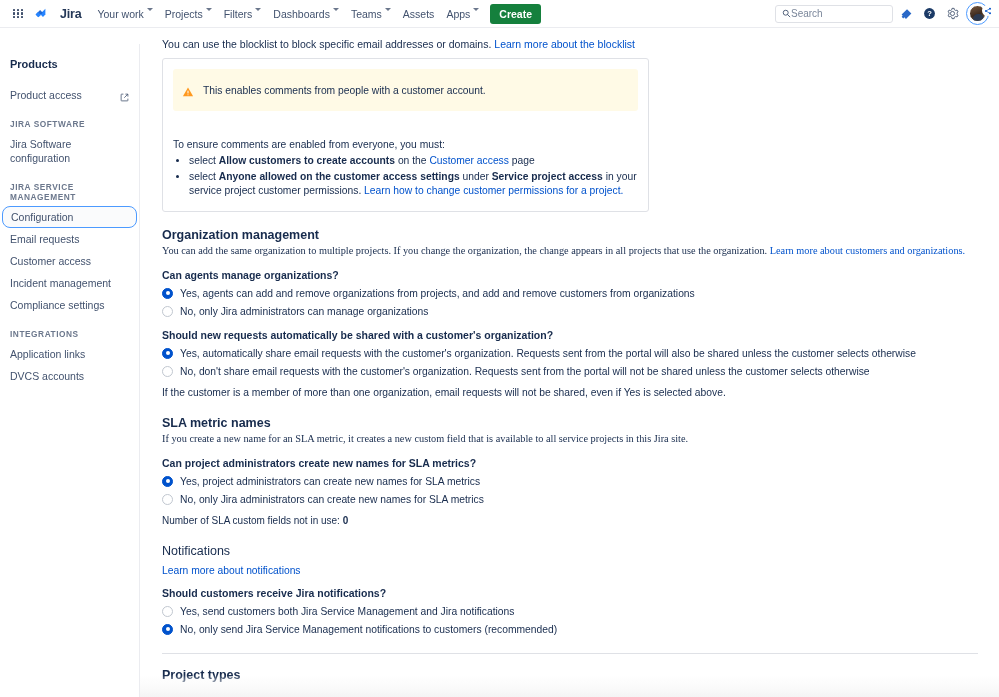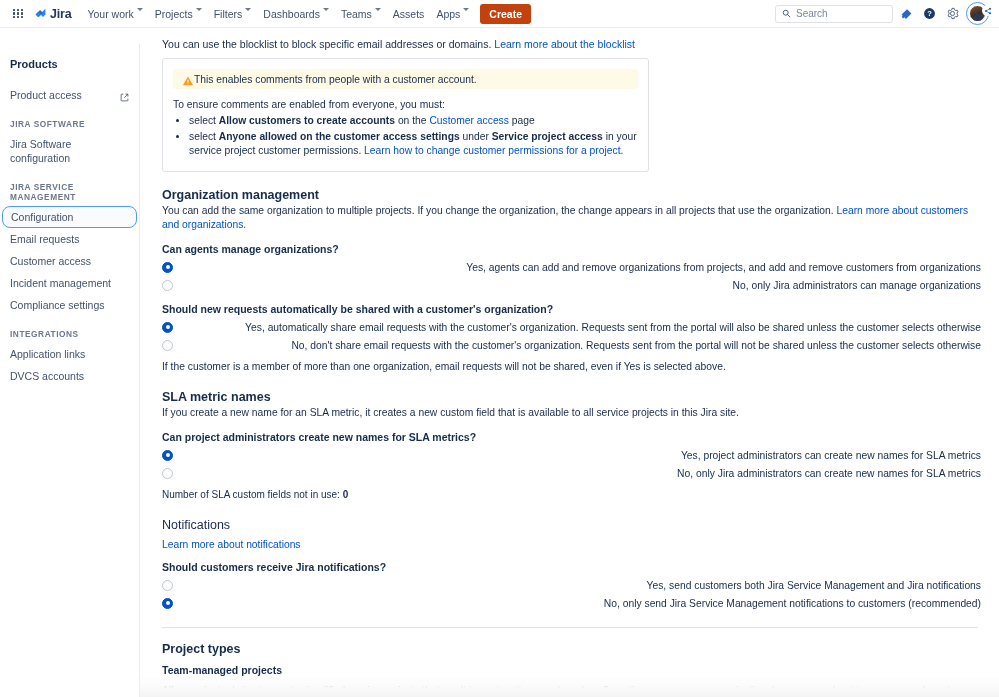--- a/index.html
+++ b/index.html
@@ -29,51 +29,51 @@
     border-radius: 3px; cursor: pointer;
     margin-right: 2px;
   }
   .appswitcher .dots {
     display: grid;
     grid-template-columns: repeat(3, 2.2px);
     grid-template-rows: repeat(3, 2.2px);
     gap: 1.6px;
   }
   .appswitcher .dots i { background: #42526E; border-radius: 0.5px; display:block; width:2.2px; height:2.2px;}
-  .logo-wrap { display:flex; align-items:center; gap:3px; margin-right:10px; padding-left:4px;}
+  .logo-wrap { display:flex; align-items:center; gap:13px; margin-right:10px; padding-left:4px;}
   .logo-mark { width: 13px; height: 13px; position: relative; }
   .logo-text { font-size: 12.5px; color: #253858; font-weight: 600; letter-spacing: -0.2px;}
   .navitem {
     display: inline-flex; align-items: flex-start; gap: 2px;
     font-size: 10.5px; color: #42526E; font-weight: 500;
     padding: 4px 6px; border-radius: 3px; cursor: pointer;
     white-space: nowrap;
   }
   .caret {
     width: 0; height: 0;
     border-left: 3px solid transparent;
     border-right: 3px solid transparent;
     border-top: 3.3px solid #6B778C;
     display: inline-block;
     margin-left: 1px;
   }
   .create-btn {
-    background: #c2410c; color: #fff;
+    background: #15803d; color: #fff;
     font-size: 10.5px; font-weight: 600;
     padding: 4px 9px; border-radius: 3px;
     border: none; cursor: pointer; margin-left: 5px;
     font-family: "Liberation Sans", sans-serif;
   }
   .nav-right {
     margin-left: auto;
     display: flex; align-items: center; gap: 4px;
     padding-right: 2px;
   }
   .search-box {
-    display: flex; align-items: center; gap: 5px;
+    display: flex; align-items: center; 
     border: 1px solid #DFE1E6; border-radius: 3px;
     background: #fff;
     height: 18px; width: 118px; padding: 0 6px;
     cursor: text;
   }
   .search-box .ph { font-size: 10px; color: #7A869A; }
   .icon-btn {
     width: 19px; height: 19px; border-radius: 50%;
     display: flex; align-items: center; justify-content: center;
     cursor: pointer; color: #42526E;
@@ -151,50 +151,51 @@
   .card {
     border: 1px solid #DFE1E6;
     border-radius: 3px;
     padding: 10px 10px 11px 10px;
     width: 487px;
     background: #fff;
   }
   .warnbar {
     background: #FFFAE6;
     border-radius: 3px;
-    padding: 4px 9px;
-    display: flex; align-items: center; 
-    margin-bottom: 10px;
+    padding: 15px 9px;
+    display: flex; align-items: center; gap: 9px;
+    margin-bottom: 28px;
   }
   .warn-icon { flex: 0 0 auto; width: 12px; height: 12px; }
   .warn-text { font-size: 10.3px; color: #172B4D; }
   .card-lead { font-size: 10.3px; color: #172B4D; margin-bottom: 4px; }
   ul.bullets { margin: 0; padding-left: 16px; }
   ul.bullets li {
     font-size: 10.3px; color: #172B4D; line-height: 14.5px;
     margin-bottom: 1px;
   }
   ul.bullets li::marker { color: #172B4D; }
   .b { font-weight: 700; }
 
   .sec-h {
     font-size: 12.5px; font-weight: 600; color: #172B4D;
     margin: 16px 0 2px 0;
   }
   .sec-sub {
     font-size: 10.3px; color: #172B4D; line-height: 14px;
     margin-bottom: 11px;
+    font-family: Liberation Serif, serif;
   }
   .q {
     font-size: 10.5px; font-weight: 700; color: #172B4D;
     margin-bottom: 6px;
   }
   .radio-row {
     display: flex; align-items: flex-start; gap: 7px;
-    margin-bottom: 5px; cursor: pointer; justify-content: space-between;
+    margin-bottom: 5px; cursor: pointer;
   }
   .radio {
     flex: 0 0 auto;
     width: 11px; height: 11px; border-radius: 50%;
     border: 1.3px solid #C1C7D0; background: #fff;
     margin-top: 1px; position: relative;
   }
   .radio.on { border-color: #0052CC; background: #0052CC; }
   .radio.on::after {
     content: ""; position: absolute;

